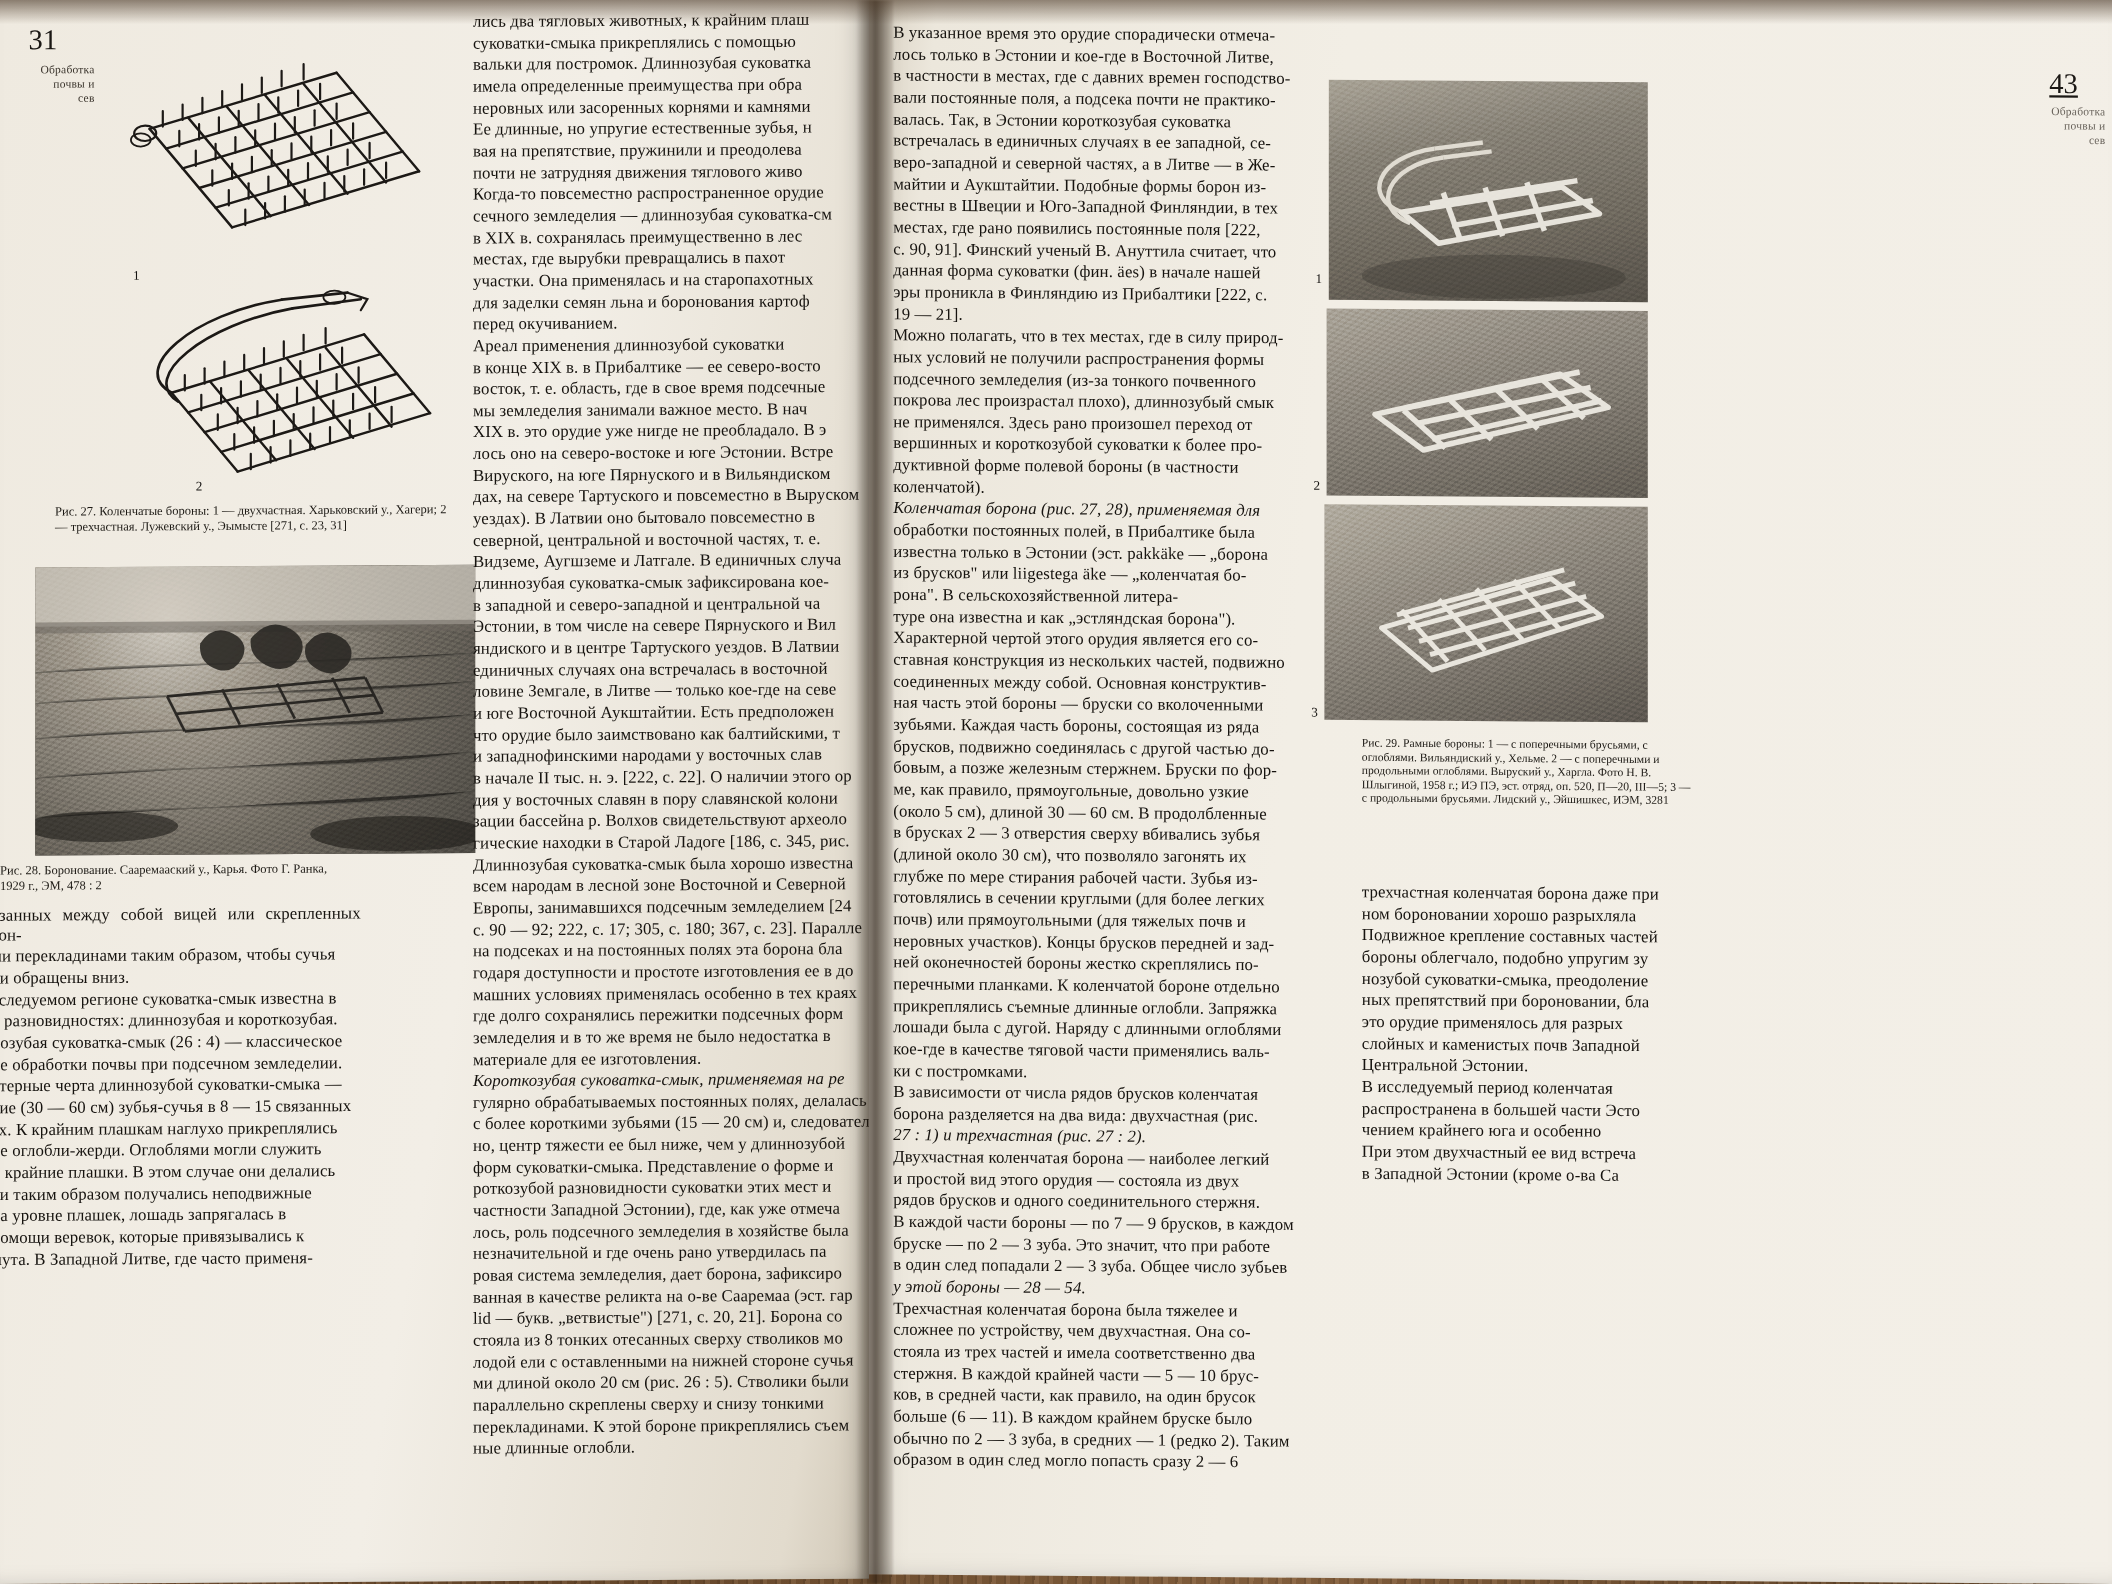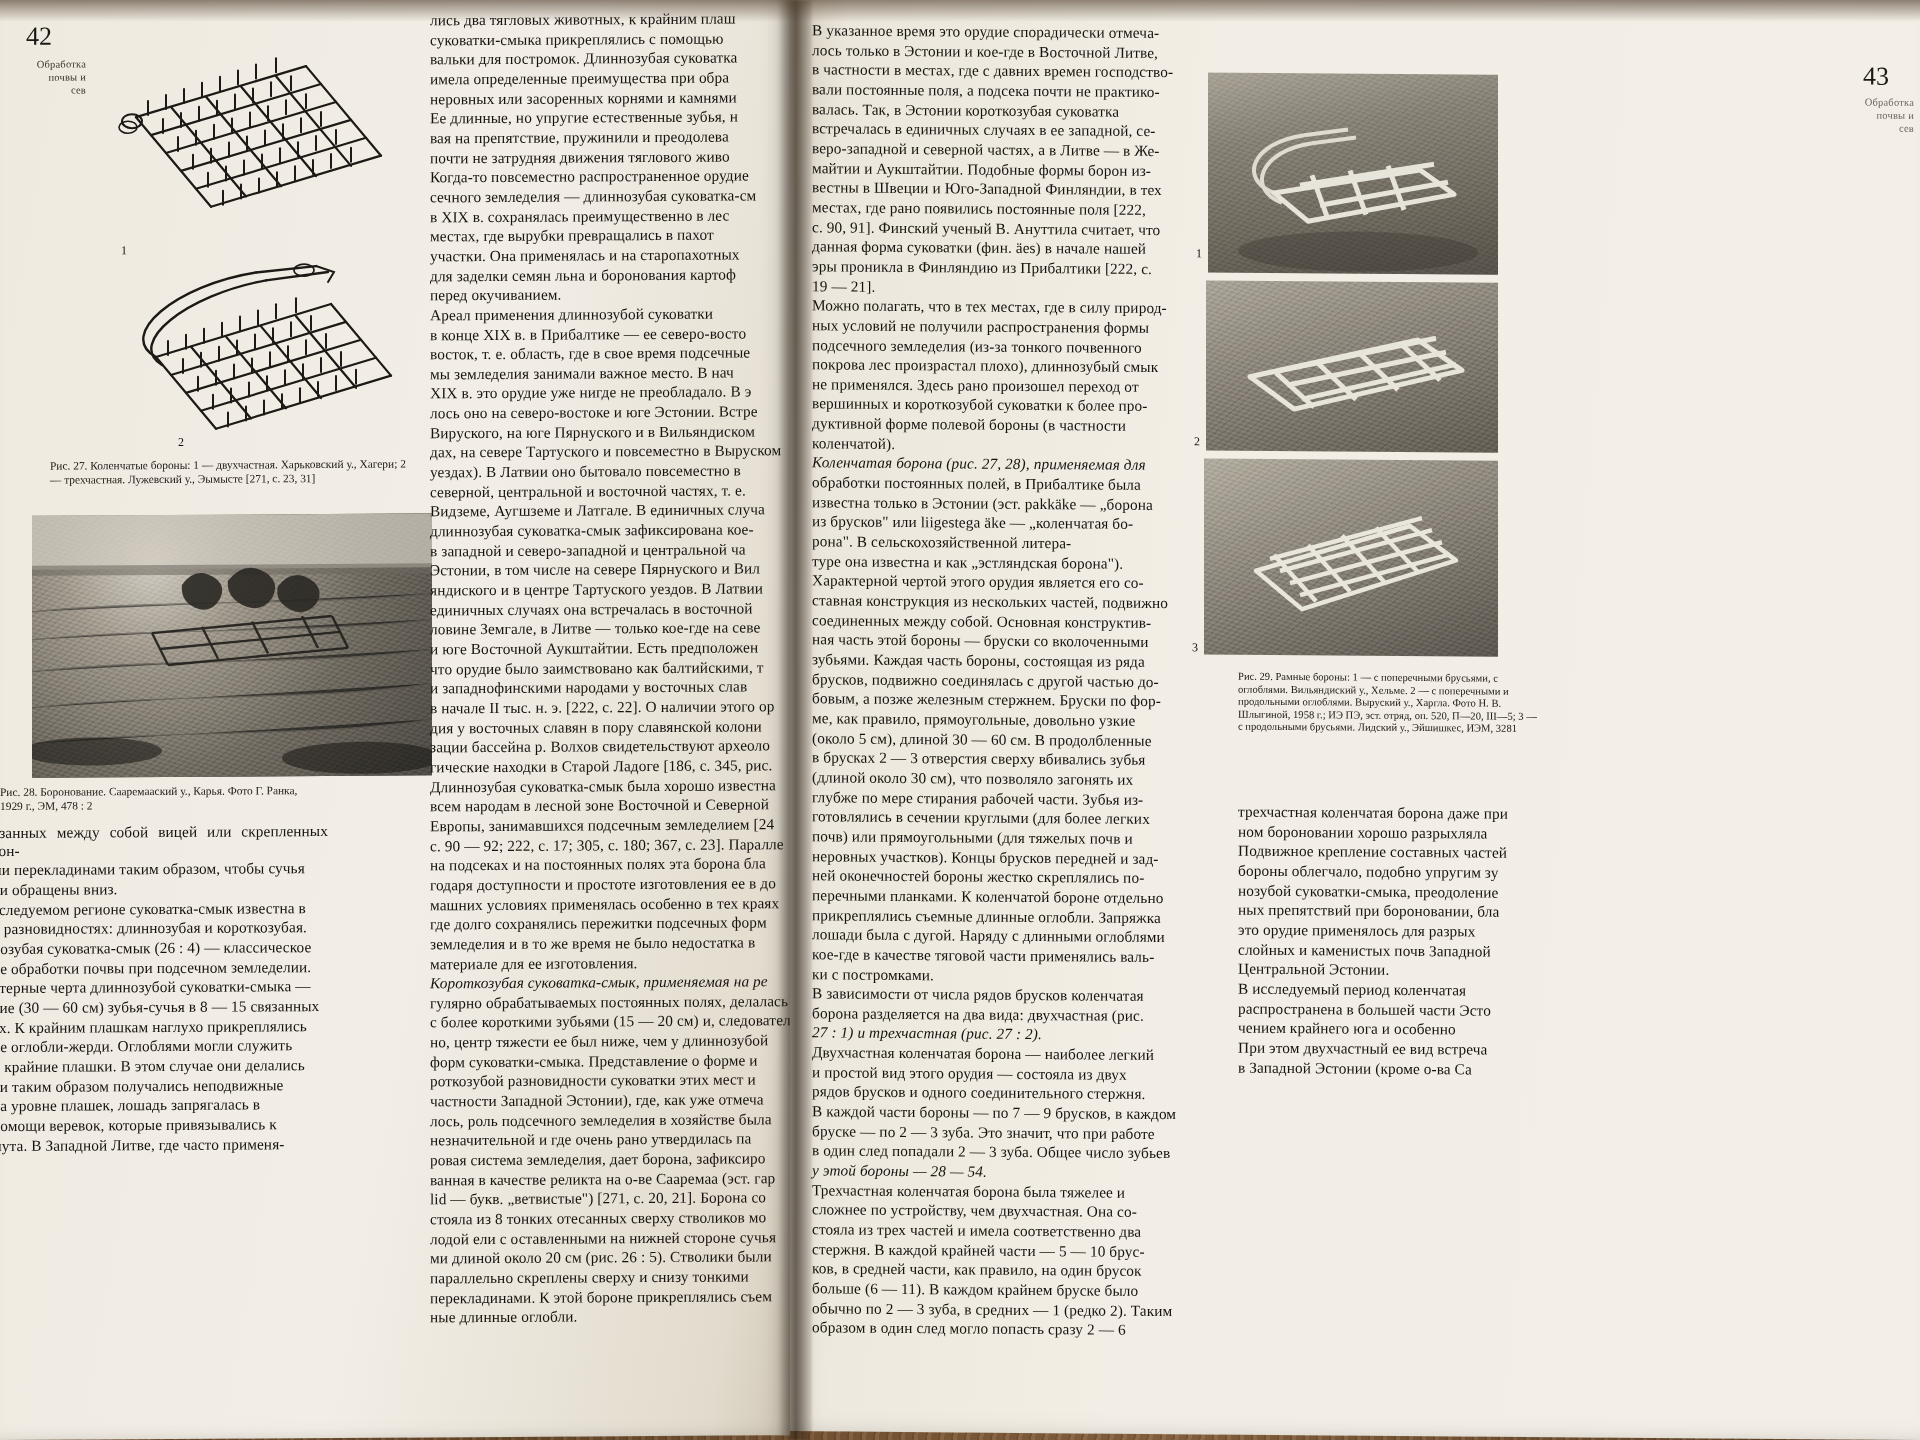--- a/index.html
+++ b/index.html
@@ -97,21 +97,21 @@
 </style>
 </head>
 <body>
 
 <div class="desk"></div>
 
 <div class="book">
 
   <div class="page page-left">
 
-    <div class="folio" style="left:26px;top:22px;">42</div>
+    <div class="folio" style="left:26px;top:22px;">31</div>
     <div class="runhead" style="left:16px;top:58px;width:70px;white-space:pre-line;">Обработка
 почвы и
 сев</div>
 
     <div class="fig" style="left:96px;top:28px;width:350px;height:430px;">
       <svg width="350" height="430" viewBox="0 0 350 430">
         <g stroke="#1c1916" stroke-width="1.5" fill="none" stroke-linecap="round">
 
           <g transform="translate(30,30)">
             <g stroke-width="2.2">
@@ -387,21 +387,21 @@
       <p>лодой ели с оставленными на нижней стороне сучья</p>
       <p>ми длиной около 20 см (рис. 26 : 5). Стволики были</p>
       <p>параллельно скреплены сверху и снизу тонкими</p>
       <p>перекладинами. К этой бороне прикреплялись съем</p>
       <p>ные длинные оглобли.</p>
     </div>
   </div>
 
   <div class="page page-right">
 
-    <div class="folio" style="left:1073px;top:62px;">43</div>
+    <div class="folio" style="left:1073px;top:62px;text-decoration:underline;">43</div>
     <div class="runhead" style="left:1058px;top:96px;width:66px;white-space:pre-line;opacity:.75;">Обработка
 почвы и
 сев</div>
 
     <div class="col" style="left:22px;top:30px;width:372px;">
       <p>В указанное время это орудие спорадически отмеча-</p>
       <p>лось только в Эстонии и кое-где в Восточной Литве,</p>
       <p>в частности в местах, где с давних времен господство-</p>
       <p>вали постоянные поля, а подсека почти не практико-</p>
       <p>валась. Так, в Эстонии короткозубая суковатка</p>

